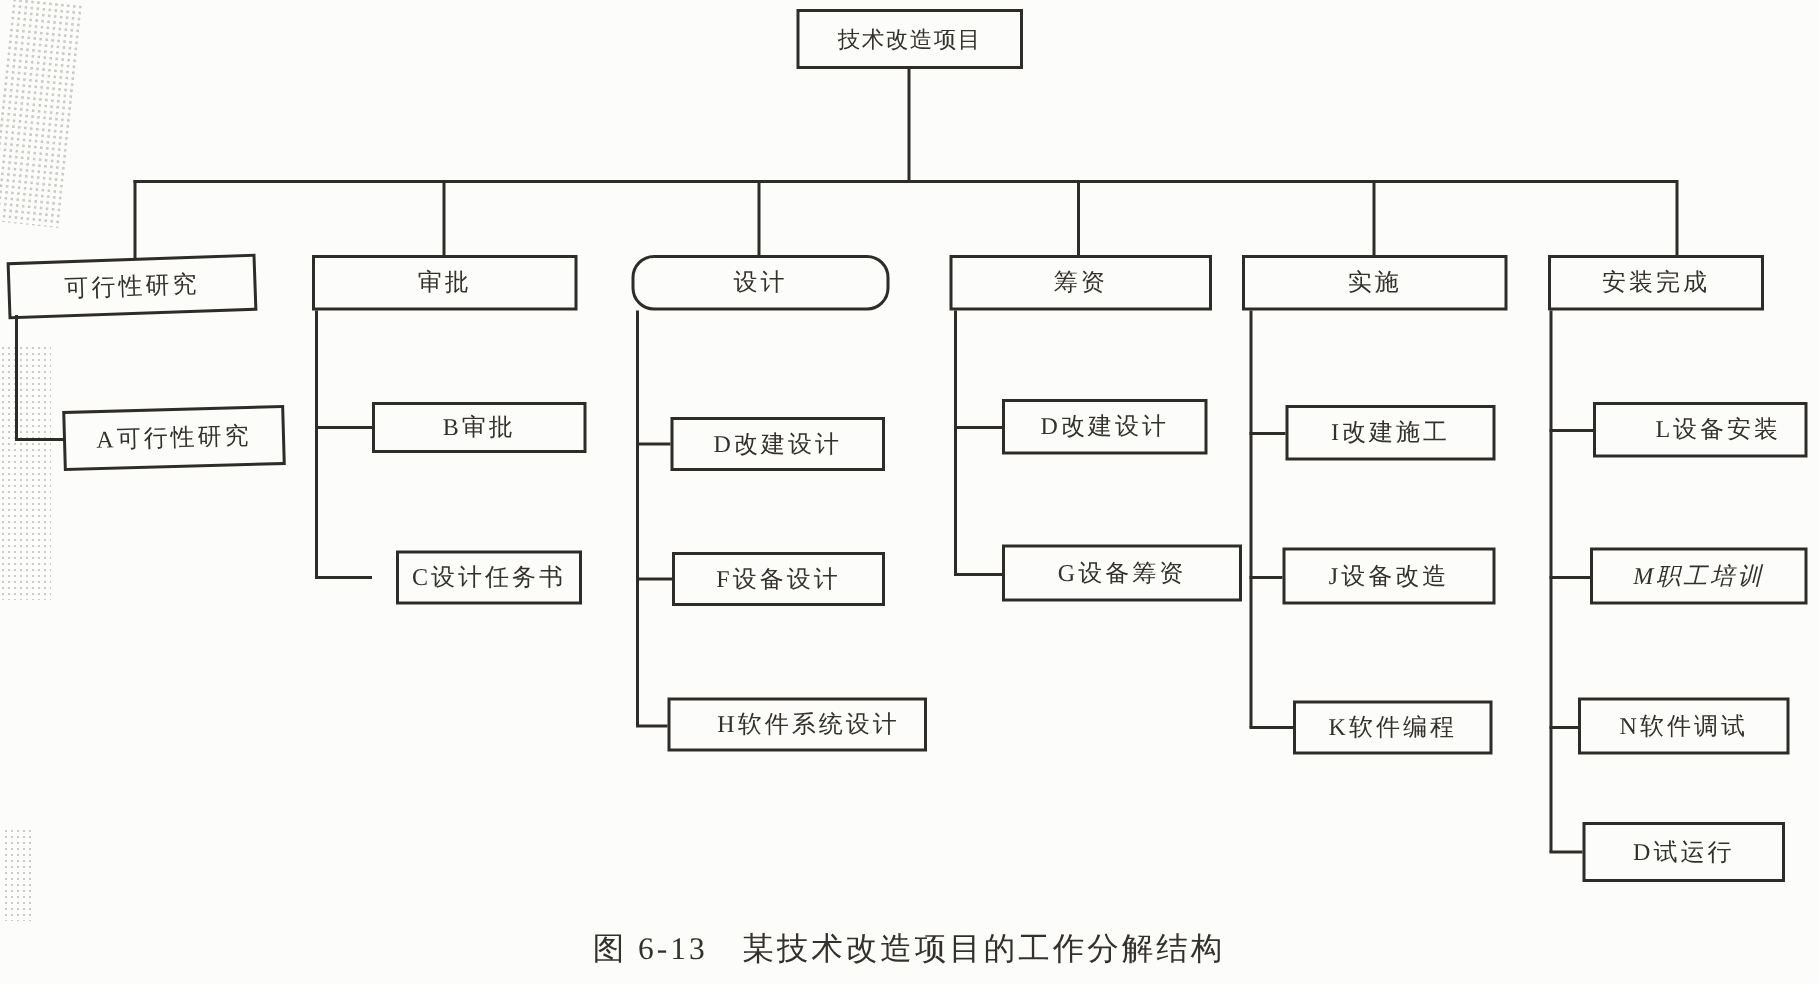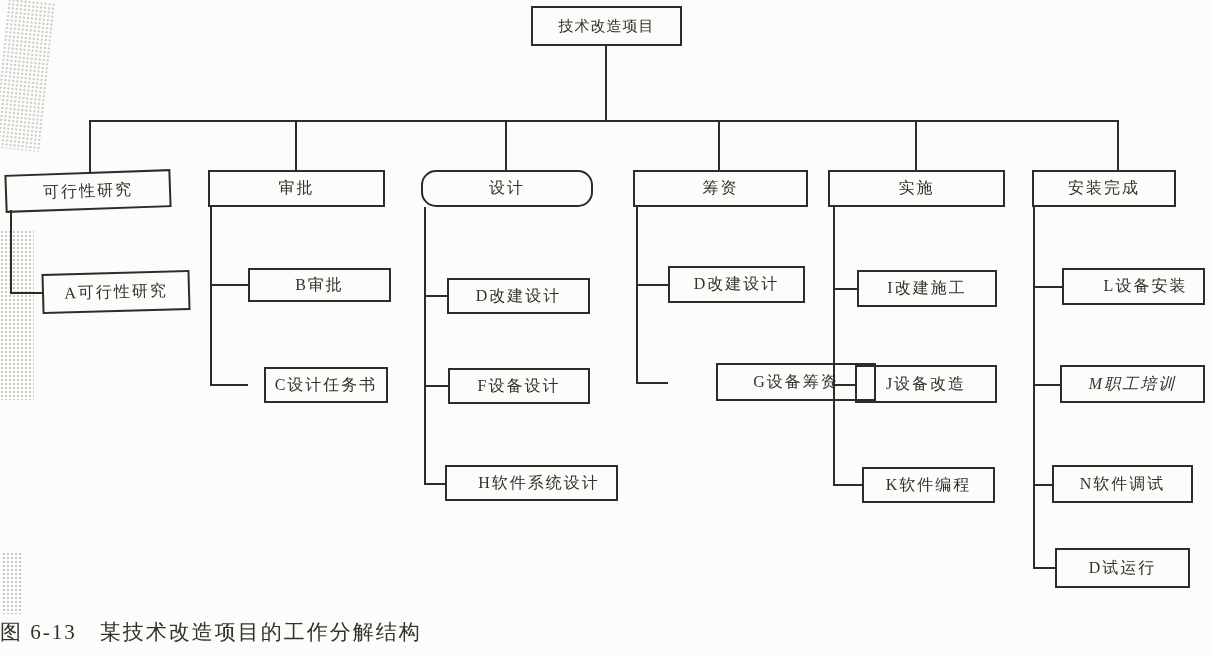--- a/index.html
+++ b/index.html
@@ -18,21 +18,21 @@
     font-size:16px;letter-spacing:2px;background:transparent;
     box-sizing:border-box;white-space:nowrap;
   }
   .root{font-size:15px;letter-spacing:1px;}
   .tilt-a{transform:rotate(-2deg);}
   .tilt-b{transform:rotate(-1.6deg);}
   .line{position:absolute;background:var(--line);}
   .v{width:1.5px;}
   .h{height:1.5px;}
   .caption{
-    position:absolute;left:0;top:618px;width:100%;
+    position:absolute;left:0;top:618px;width:100%;text-align:center;
     font-size:21px;letter-spacing:2px;color:var(--ink);
   }
   .speckle{
     position:absolute;opacity:.45;pointer-events:none;
     background-image:radial-gradient(#8f8d88 0.8px, transparent 1px);
     background-size:4px 4px;
   }
 </style>
 </head>
 <body>
@@ -104,21 +104,21 @@
   <div class="node" style="left:445px;top:465px;width:173px;height:36px;padding-left:15px;">
       <span>H软件系统设计</span>
     </div>
 
   <div class="line v" style="left:636px;top:207px;height:176px;"></div>
   <div class="line h" style="left:636px;top:284px;width:32px;"></div>
   <div class="node" style="left:668px;top:266px;width:137px;height:37px;">
       <span>D改建设计</span>
     </div>
   <div class="line h" style="left:636px;top:382px;width:32px;"></div>
-  <div class="node" style="left:668px;top:363px;width:160px;height:38px;margin-left:48px;">
+  <div class="node" style="left:668px;top:363px;width:160px;height:38px;">
       <span>G设备筹资</span>
     </div>
 
   <div class="line v" style="left:833px;top:207px;height:278px;"></div>
   <div class="line h" style="left:833px;top:288px;width:24px;"></div>
   <div class="node" style="left:857px;top:270px;width:140px;height:37px;">
       <span>I改建施工</span>
     </div>
   <div class="line h" style="left:833px;top:384px;width:22px;"></div>
   <div class="node" style="left:855px;top:365px;width:142px;height:38px;">

